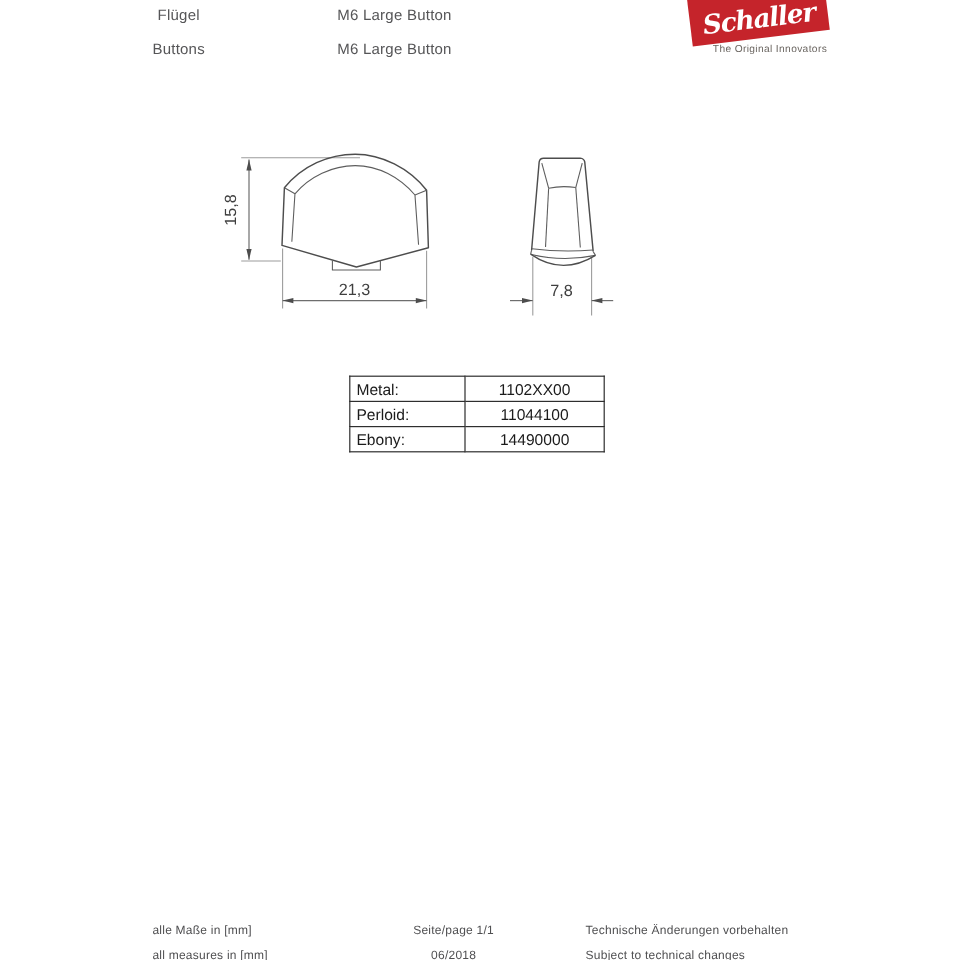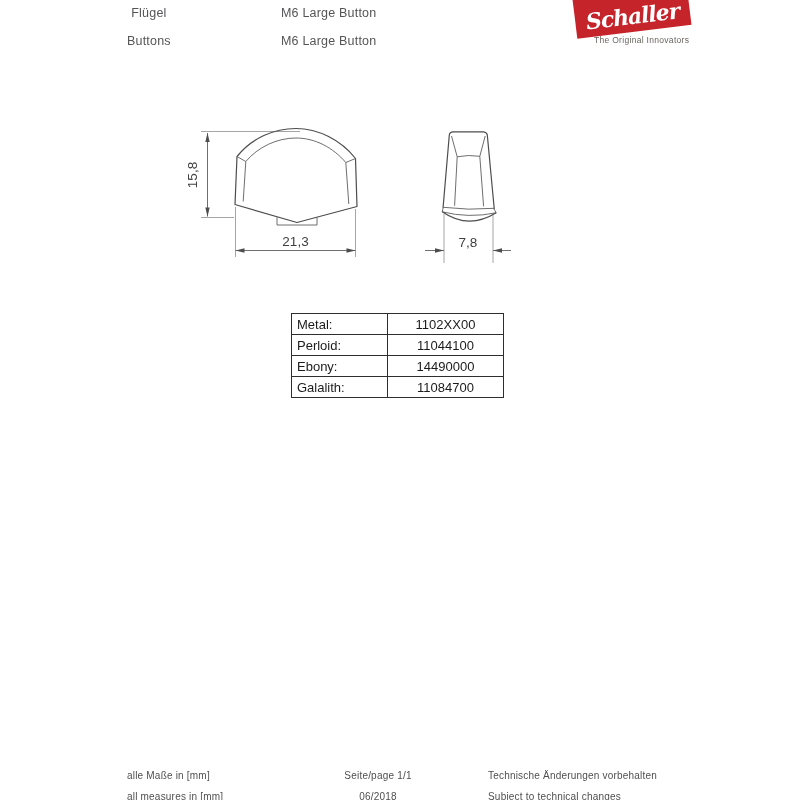--- a/index.html
+++ b/index.html
@@ -159,24 +159,20 @@
       <td class="num">1102XX00</td>
     </tr>
     <tr>
       <td class="mat">Perloid:</td>
       <td class="num">11044100</td>
     </tr>
     <tr>
       <td class="mat">Ebony:</td>
       <td class="num">14490000</td>
     </tr>
-    <tr>
-      <td class="mat">Galalith:</td>
-      <td class="num">11084700</td>
-    </tr>
   </tbody>
 </table>
 
 <div id="ftr-left" class="ftr"><span>alle Maße in [mm]</span><br>
 <span>all measures in [mm]</span></div>
 
 <div id="ftr-center" class="ftr"><span>Seite/page 1/1</span><br>
 <span>06/2018</span></div>
 
 <div id="ftr-right" class="ftr"><span>Technische Änderungen vorbehalten</span><br>

